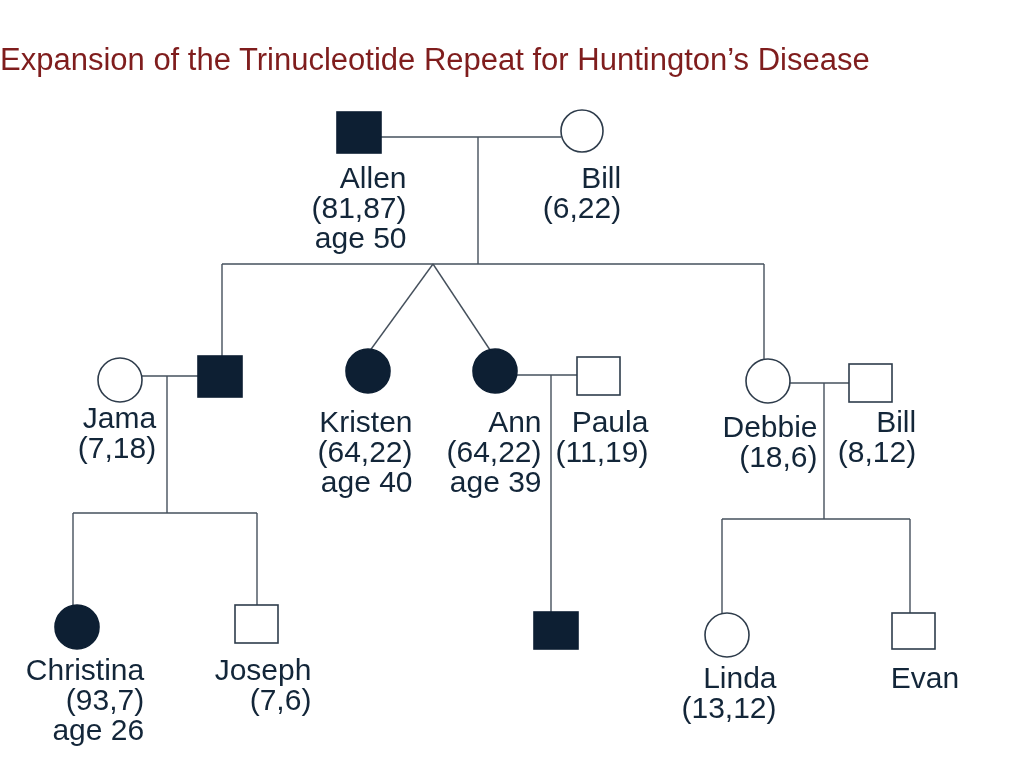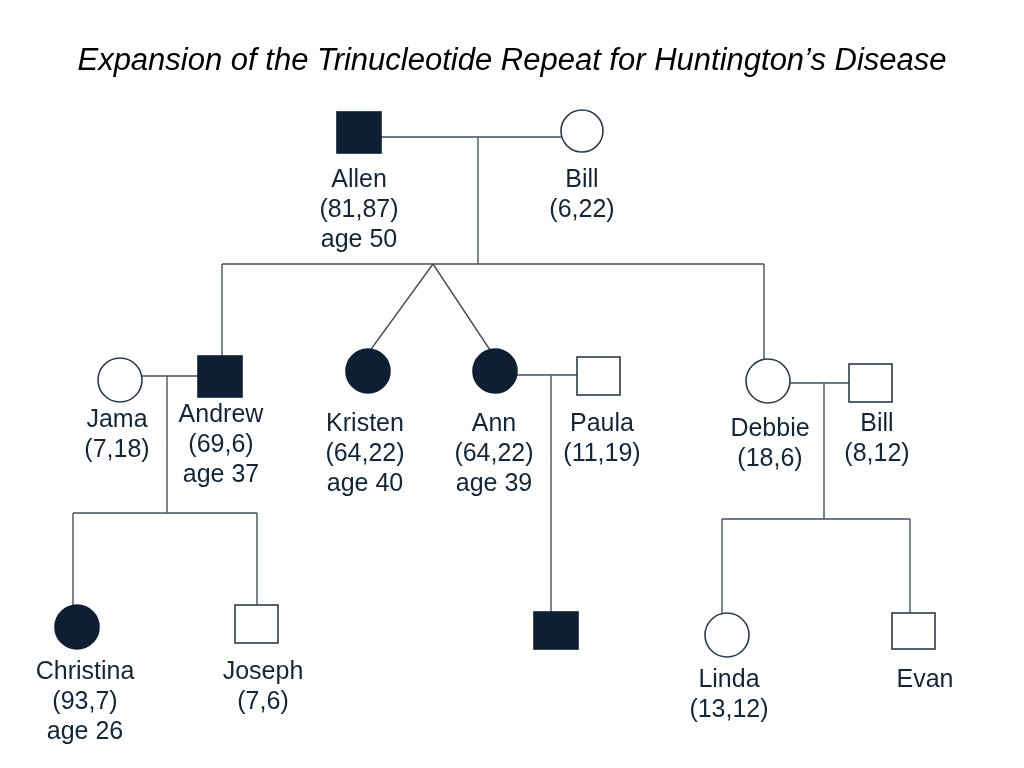--- a/index.html
+++ b/index.html
@@ -11,26 +11,25 @@
     overflow: hidden;
     font-family: "Liberation Sans", "DejaVu Sans", sans-serif;
     color: #132639;
   }
   .title {
     position: absolute;
     top: 42px;
     left: 0;
     width: 100%;
     margin: 0;
-    text-align: center;
+    text-align: left;
     font-size: 31px;
     font-weight: 400;
     letter-spacing: 0px;
-    color: #000000;
-    font-style: italic;
+    color: #7f1d1d;
   }
   svg.pedigree {
     position: absolute;
     left: 0; top: 0;
     width: 1024px; height: 768px;
   }
   .cline {
     stroke: #45505c;
     stroke-width: 1.4;
     fill: none;
@@ -38,22 +37,22 @@
   .sym {
     stroke: #2e3c4b;
     stroke-width: 1.6;
   }
   .sym.filled {
     stroke: #0d1f33;
   }
   .plabel {
     position: absolute;
     transform: translateX(-50%);
-    text-align: center;
-    font-size: 25px;
+    text-align: right;
+    font-size: 30px;
     line-height: 30px;
     white-space: nowrap;
     color: #132639;
   }
   .plabel span { display: block; }
 </style>
 </head>
 <body>
 
 <div class="canvas">
@@ -109,25 +108,20 @@
   <div class="plabel" style="left:582px; top:163px;">
     <span>Bill</span>
     <span>(6,22)</span>
   </div>
 
   <div class="plabel" style="left:117px; top:403px;">
     <span>Jama</span>
     <span>(7,18)</span>
   </div>
 
-  <div class="plabel" style="left:221px; top:398px;">
-    <span>Andrew</span>
-    <span>(69,6)</span>
-    <span>age 37</span>
-  </div>
 
   <div class="plabel" style="left:365px; top:407px;">
     <span>Kristen</span>
     <span>(64,22)</span>
     <span>age 40</span>
   </div>
 
   <div class="plabel" style="left:494px; top:407px;">
     <span>Ann</span>
     <span>(64,22)</span>

